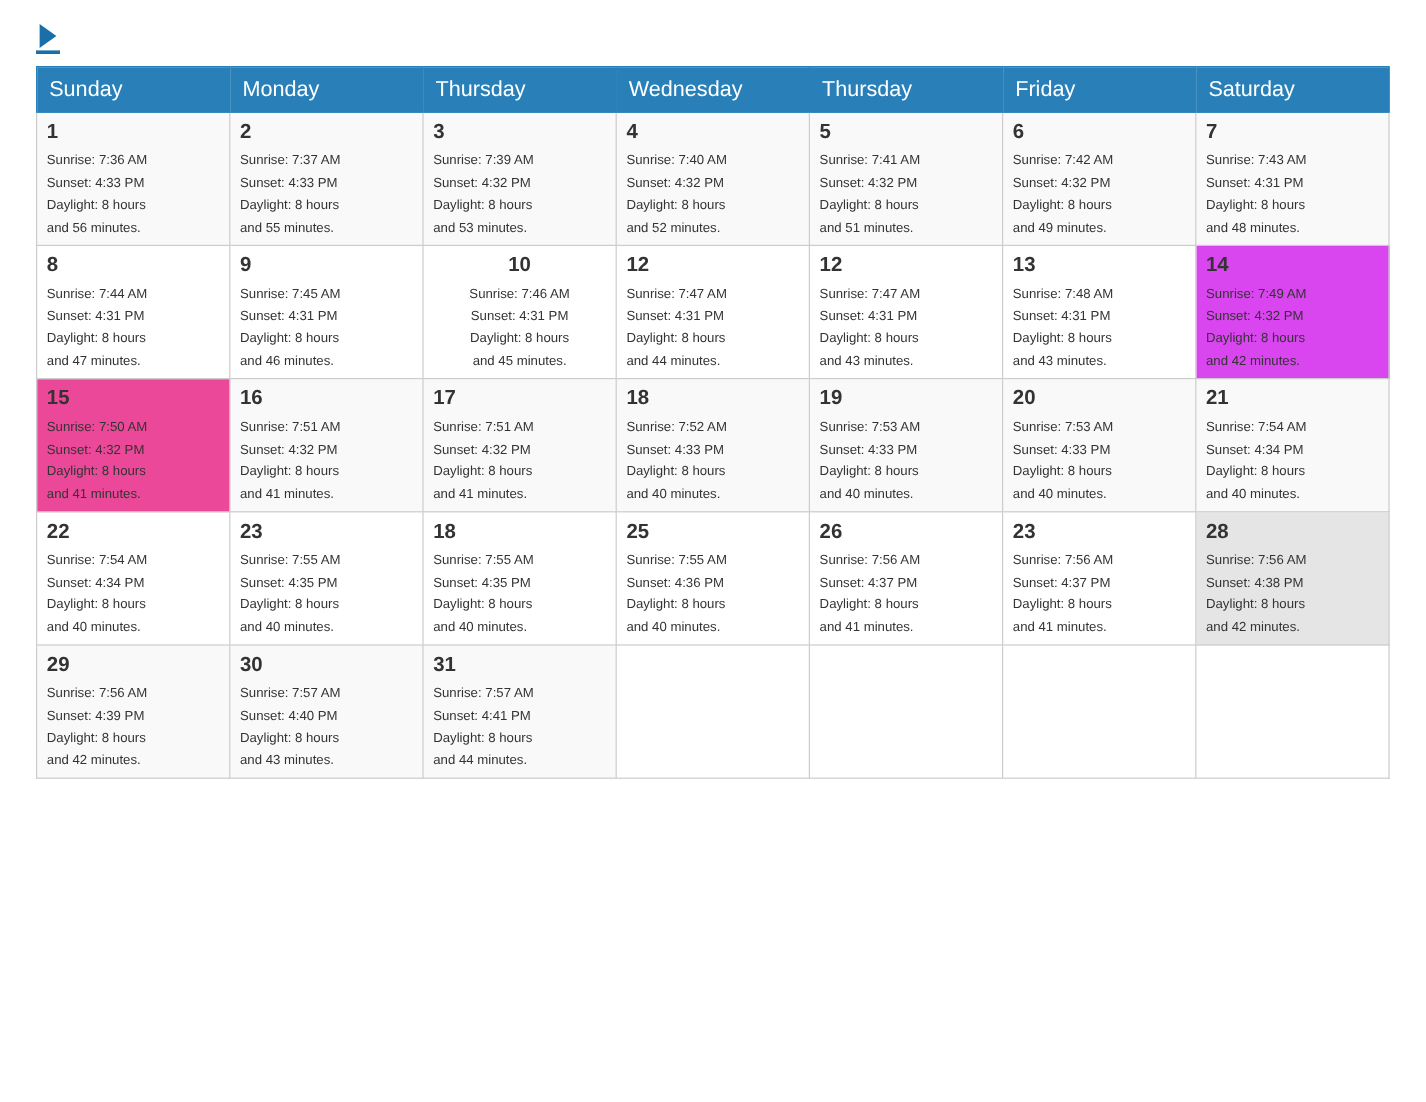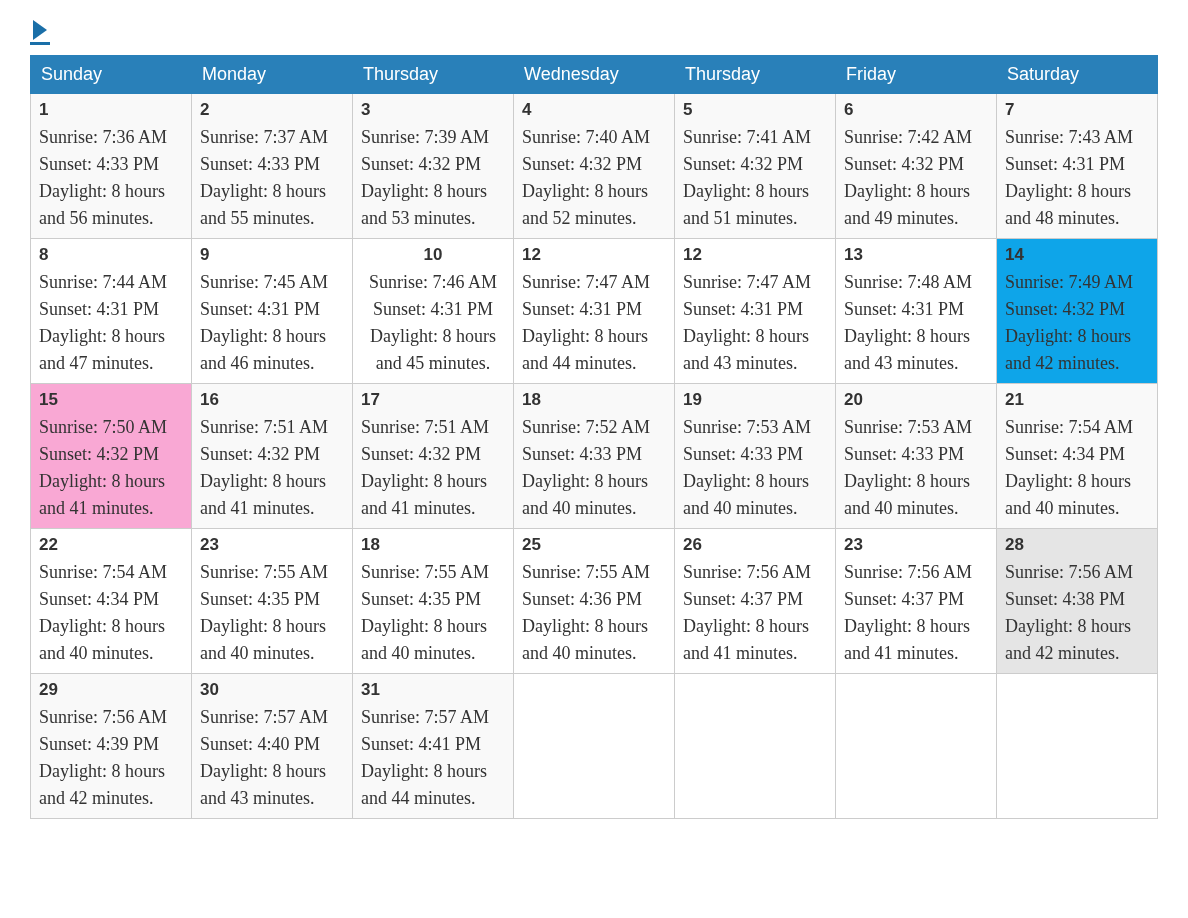--- a/index.html
+++ b/index.html
@@ -81,24 +81,23 @@
       min-height: 90px;
     }
     .day-num {
       font-size: 17px;
       font-weight: bold;
       color: #333;
       display: block;
       margin-bottom: 4px;
     }
     .day-info {
-      font-size: 18px;
+      font-size: 11px;
       color: #333;
       line-height: 1.5;
-      font-family: Liberation Serif, serif;
     }
     tr:nth-child(odd) td {
       background: #f9f9f9;
     }
     tr:nth-child(even) td {
       background: #fff;
     }
     td.empty {
       background: #fff !important;
     }
@@ -248,32 +247,32 @@
         </td>
         <td style="background: rgb(255, 255, 255);">
           <span class="day-num">13</span>
           <span class="day-info">
             Sunrise: 7:48 AM<br>
             Sunset: 4:31 PM<br>
             Daylight: 8 hours<br>
             and 43 minutes.
           </span>
         </td>
-        <td style="background: #0ea5e9;">
+        <td style="background: #d946ef;">
           <span class="day-num">14</span>
           <span class="day-info">
             Sunrise: 7:49 AM<br>
             Sunset: 4:32 PM<br>
             Daylight: 8 hours<br>
             and 42 minutes.
           </span>
         </td>
       </tr>
       <tr>
-        <td style="background: #f9a8d4;">
+        <td style="background: #ec4899;">
           <span class="day-num">15</span>
           <span class="day-info">
             Sunrise: 7:50 AM<br>
             Sunset: 4:32 PM<br>
             Daylight: 8 hours<br>
             and 41 minutes.
           </span>
         </td>
         <td style="background: rgb(249, 249, 249);">
           <span class="day-num">16</span>

